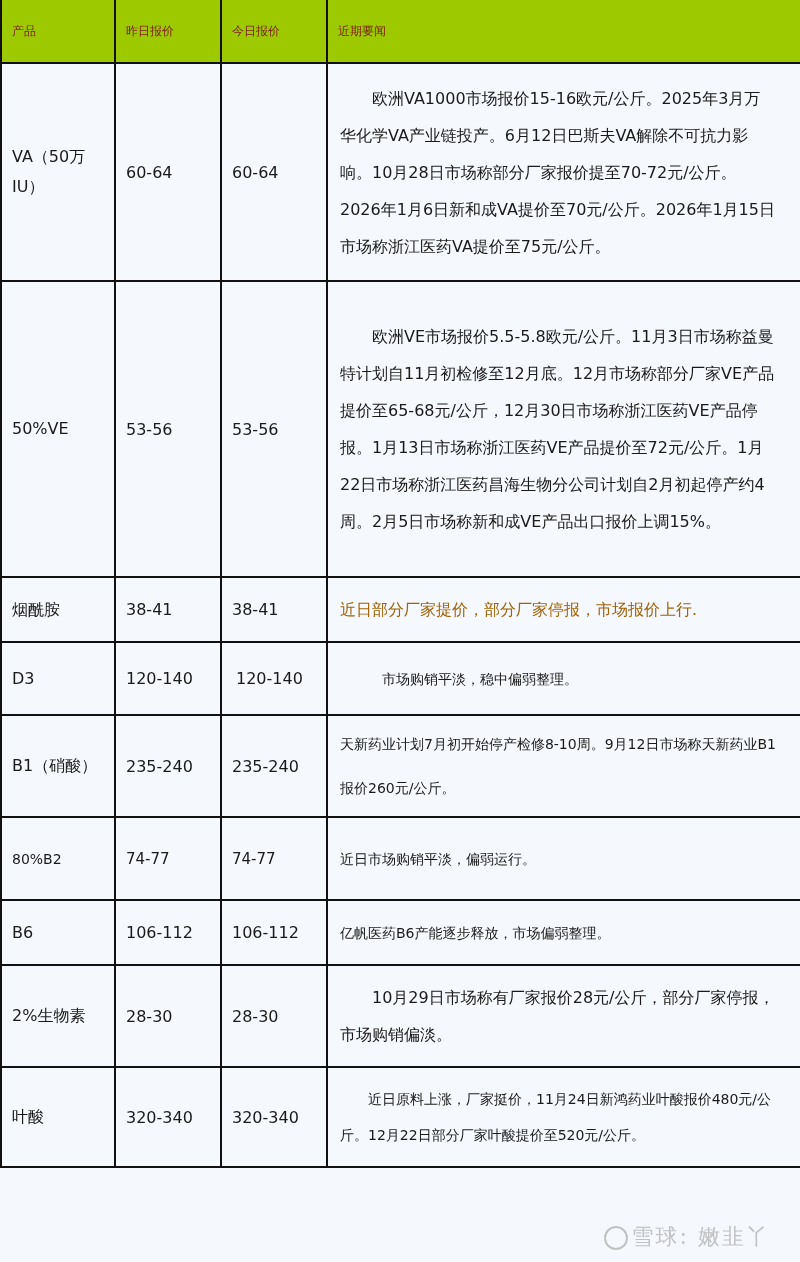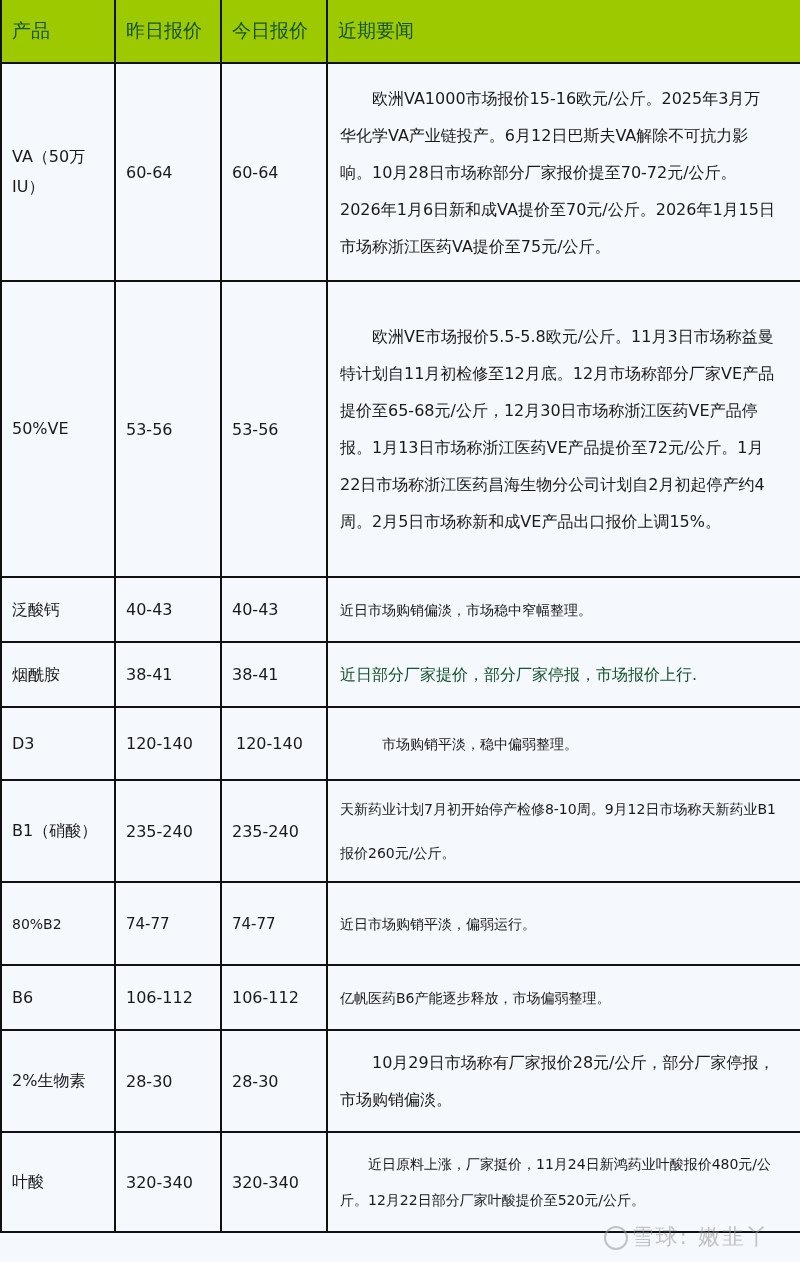--- a/index.html
+++ b/index.html
@@ -1,20 +1,20 @@
 <!DOCTYPE html>
 <html><head>
 <meta charset="utf-8">
 <style>
   html, body { margin: 0; padding: 0; background: #f5f8fc; }
   body { width: 800px; height: 1262px; overflow: hidden; position: relative;
          font-family: "DejaVu Sans", "Liberation Sans", sans-serif; color: #1a1a1a; }
   table { border-collapse: collapse; width: 800px; table-layout: fixed; position: absolute; left: 0; top: -2px; }
   td, th { border: 2px solid #111; vertical-align: middle; text-align: left; }
-  th { background: #9dc900; height: 62px; font-weight: normal; font-size: 19px; padding: 0 10px; color: #14532d; }
+  th { background: #9dc900; height: 62px; font-weight: normal; font-size: 12px; padding: 0 10px; color: #7f1d1d; }
   td { background: #f5f8fc; font-size: 16px; padding: 0 10px; }
   col.c1 { width: 114px; } col.c2 { width: 106px; } col.c3 { width: 106px; } col.c4 { width: 474px; }
   .news { font-size: 16px; line-height: 37px; padding: 6px 24px 6px 12px; }
   .news.small { font-size: 14px; line-height: 30px; }
   .indent { text-indent: 2em; }
   .indent-sm { text-indent: 3em; }
   .prod { line-height: 30px; margin-left: 12px; }
   .watermark { position: absolute; right: 30px; top: 1222px; font-size: 22px; color: rgba(150,150,150,0.55);
                letter-spacing: 2px; pointer-events: none; }
   .watermark .logo { display: inline-block; width: 20px; height: 20px; border: 2px solid rgba(150,150,150,0.55);
@@ -45,30 +45,24 @@
       <td>60-64</td>
       <td class="news indent">欧洲VA1000市场报价15-16欧元/公斤。2025年3月万华化学VA产业链投产。6月12日巴斯夫VA解除不可抗力影响。10月28日市场称部分厂家报价提至70-72元/公斤。2026年1月6日新和成VA提价至70元/公斤。2026年1月15日市场称浙江医药VA提价至75元/公斤。</td>
     </tr>
     <tr style="height:296px">
       <td class="prod">50%VE</td>
       <td>53-56</td>
       <td>53-56</td>
       <td class="news indent">欧洲VE市场报价5.5-5.8欧元/公斤。11月3日市场称益曼特计划自11月初检修至12月底。12月市场称部分厂家VE产品提价至65-68元/公斤，12月30日市场称浙江医药VE产品停报。1月13日市场称浙江医药VE产品提价至72元/公斤。1月22日市场称浙江医药昌海生物分公司计划自2月初起停产约4周。2月5日市场称新和成VE产品出口报价上调15%。</td>
     </tr>
     <tr style="height:65px">
-      <td class="prod">泛酸钙</td>
-      <td>40-43</td>
-      <td>40-43</td>
-      <td class="news small">近日市场购销偏淡，市场稳中窄幅整理。</td>
-    </tr>
-    <tr style="height:65px">
       <td class="prod">烟酰胺</td>
       <td>38-41</td>
       <td>38-41</td>
-      <td class="news" style="color:#14532d">近日部分厂家提价，部分厂家停报，市场报价上行.</td>
+      <td class="news" style="color:#a16207">近日部分厂家提价，部分厂家停报，市场报价上行.</td>
     </tr>
     <tr style="height:73px">
       <td class="prod">D3</td>
       <td>120-140</td>
       <td style="padding-left:14px">120-140</td>
       <td class="news small indent-sm">市场购销平淡，稳中偏弱整理。</td>
     </tr>
     <tr style="height:100px">
       <td class="prod">B1（硝酸）</td>
       <td>235-240</td>

